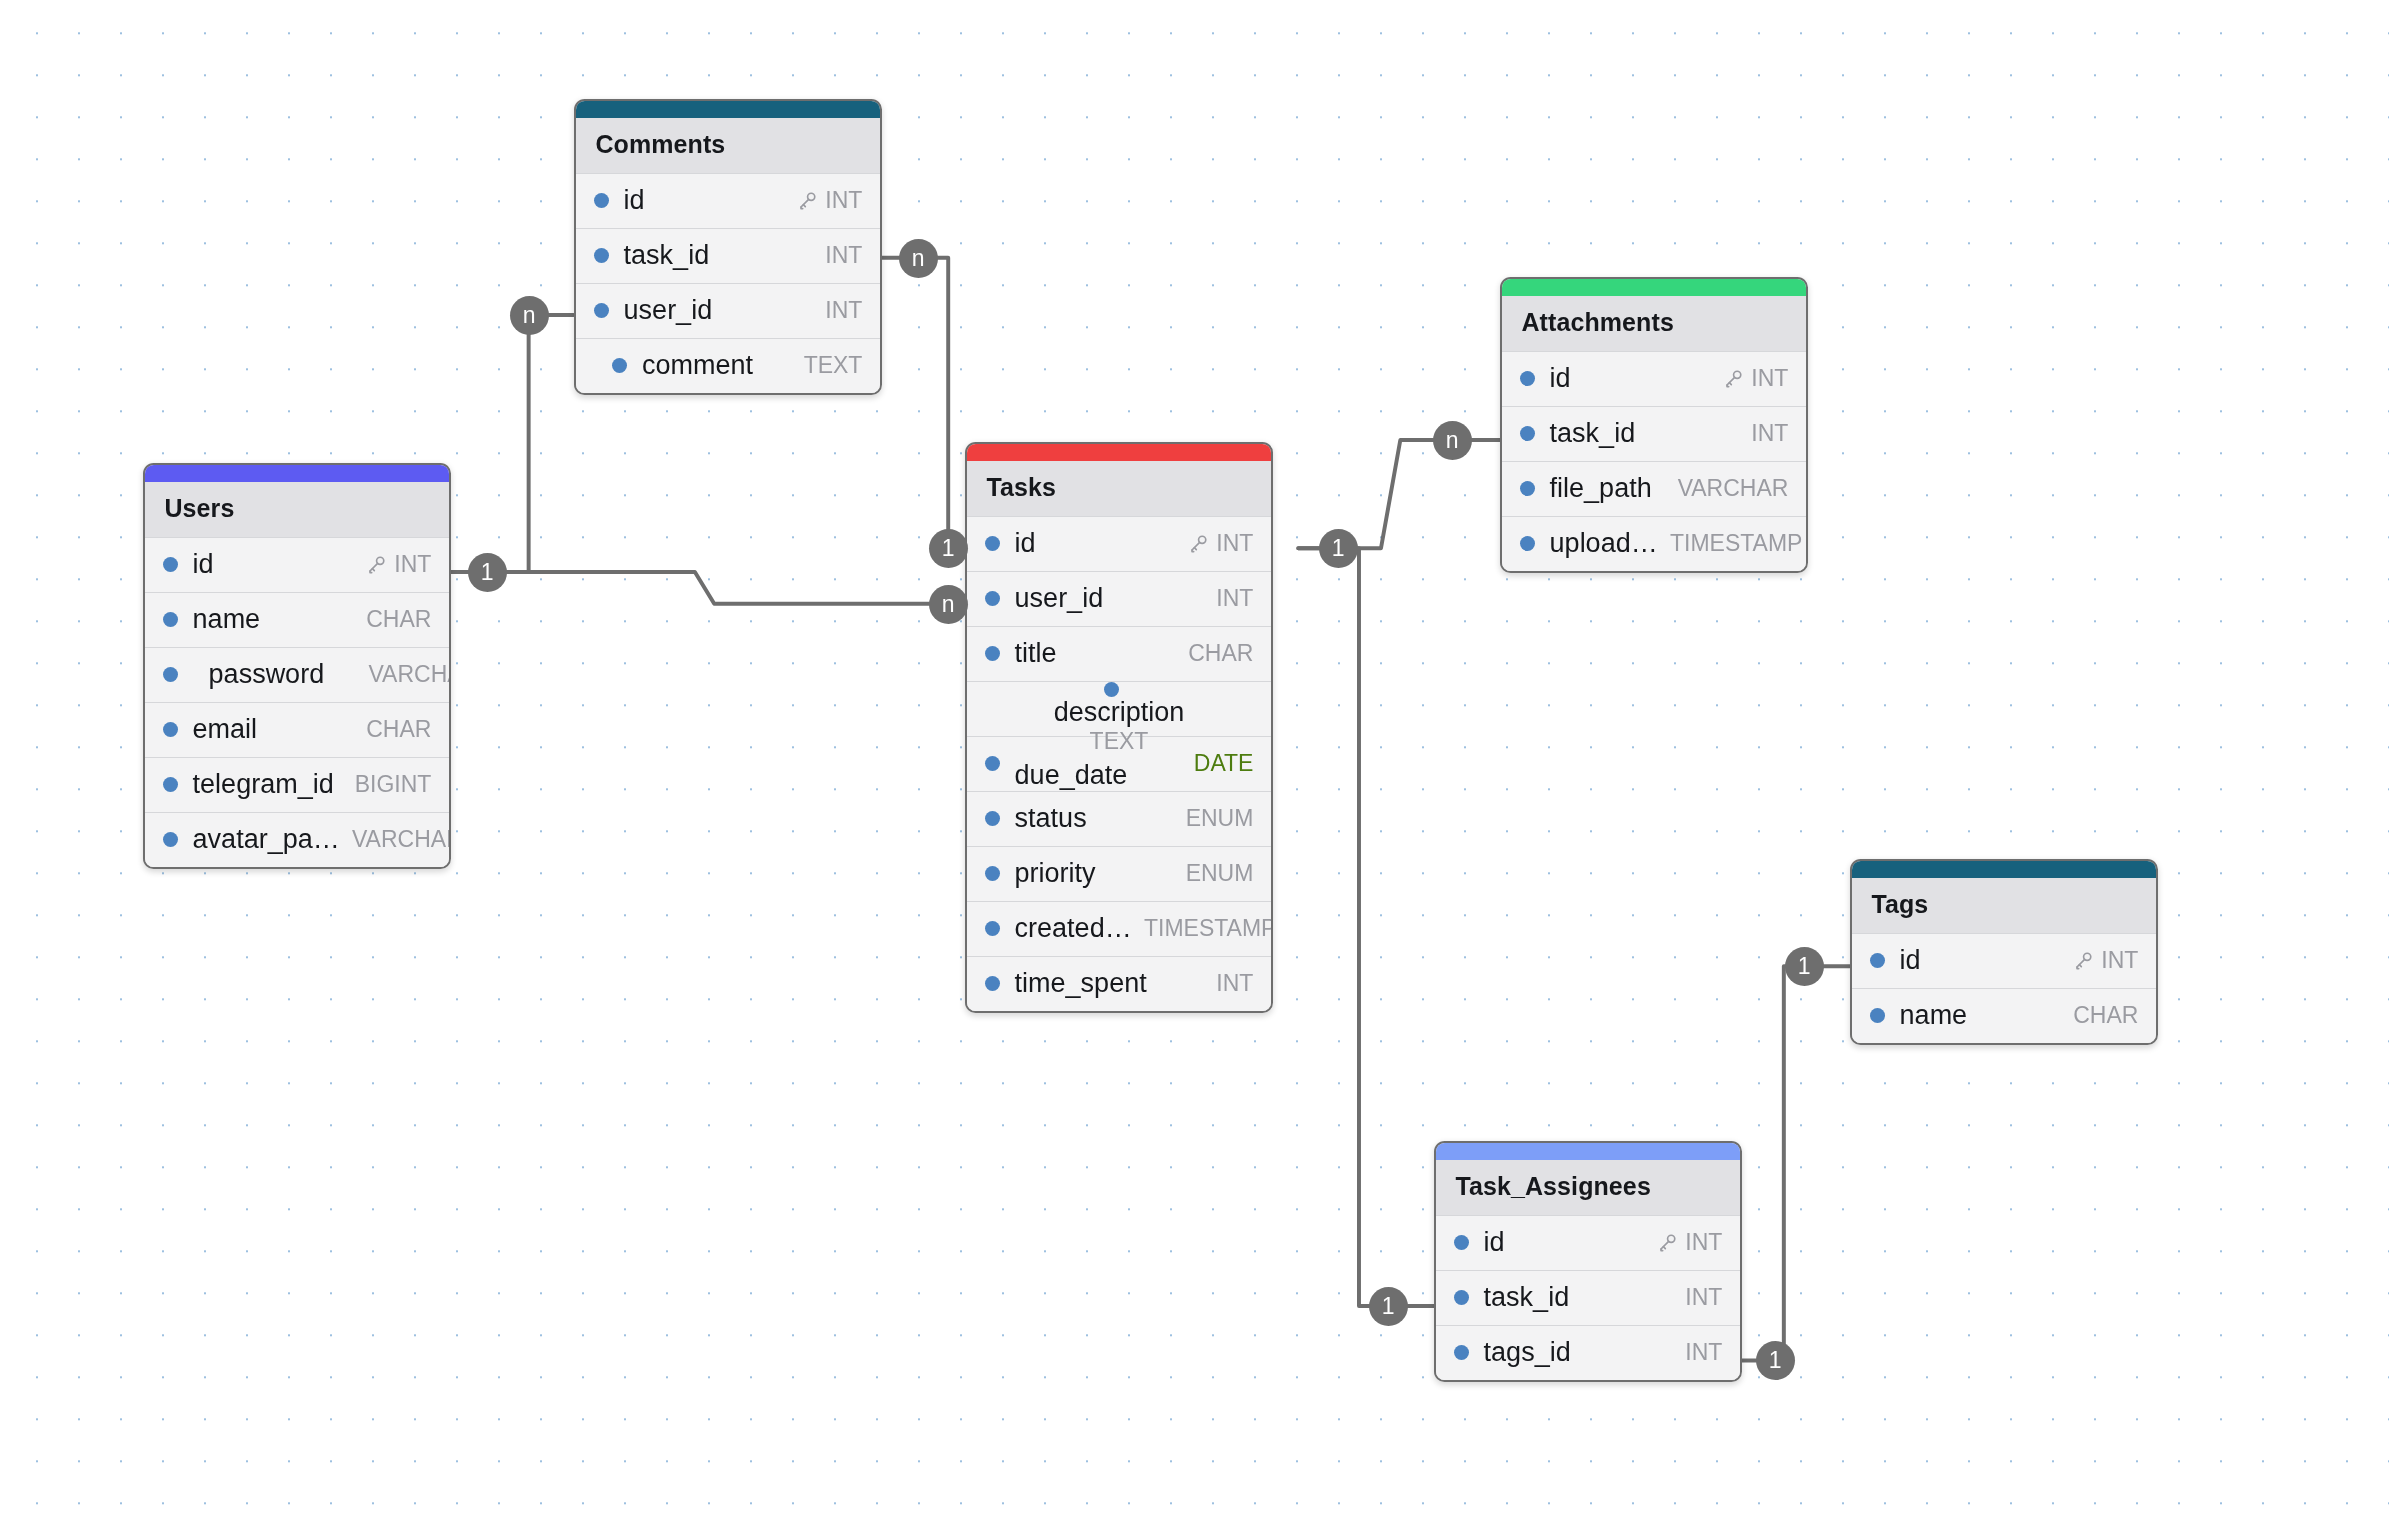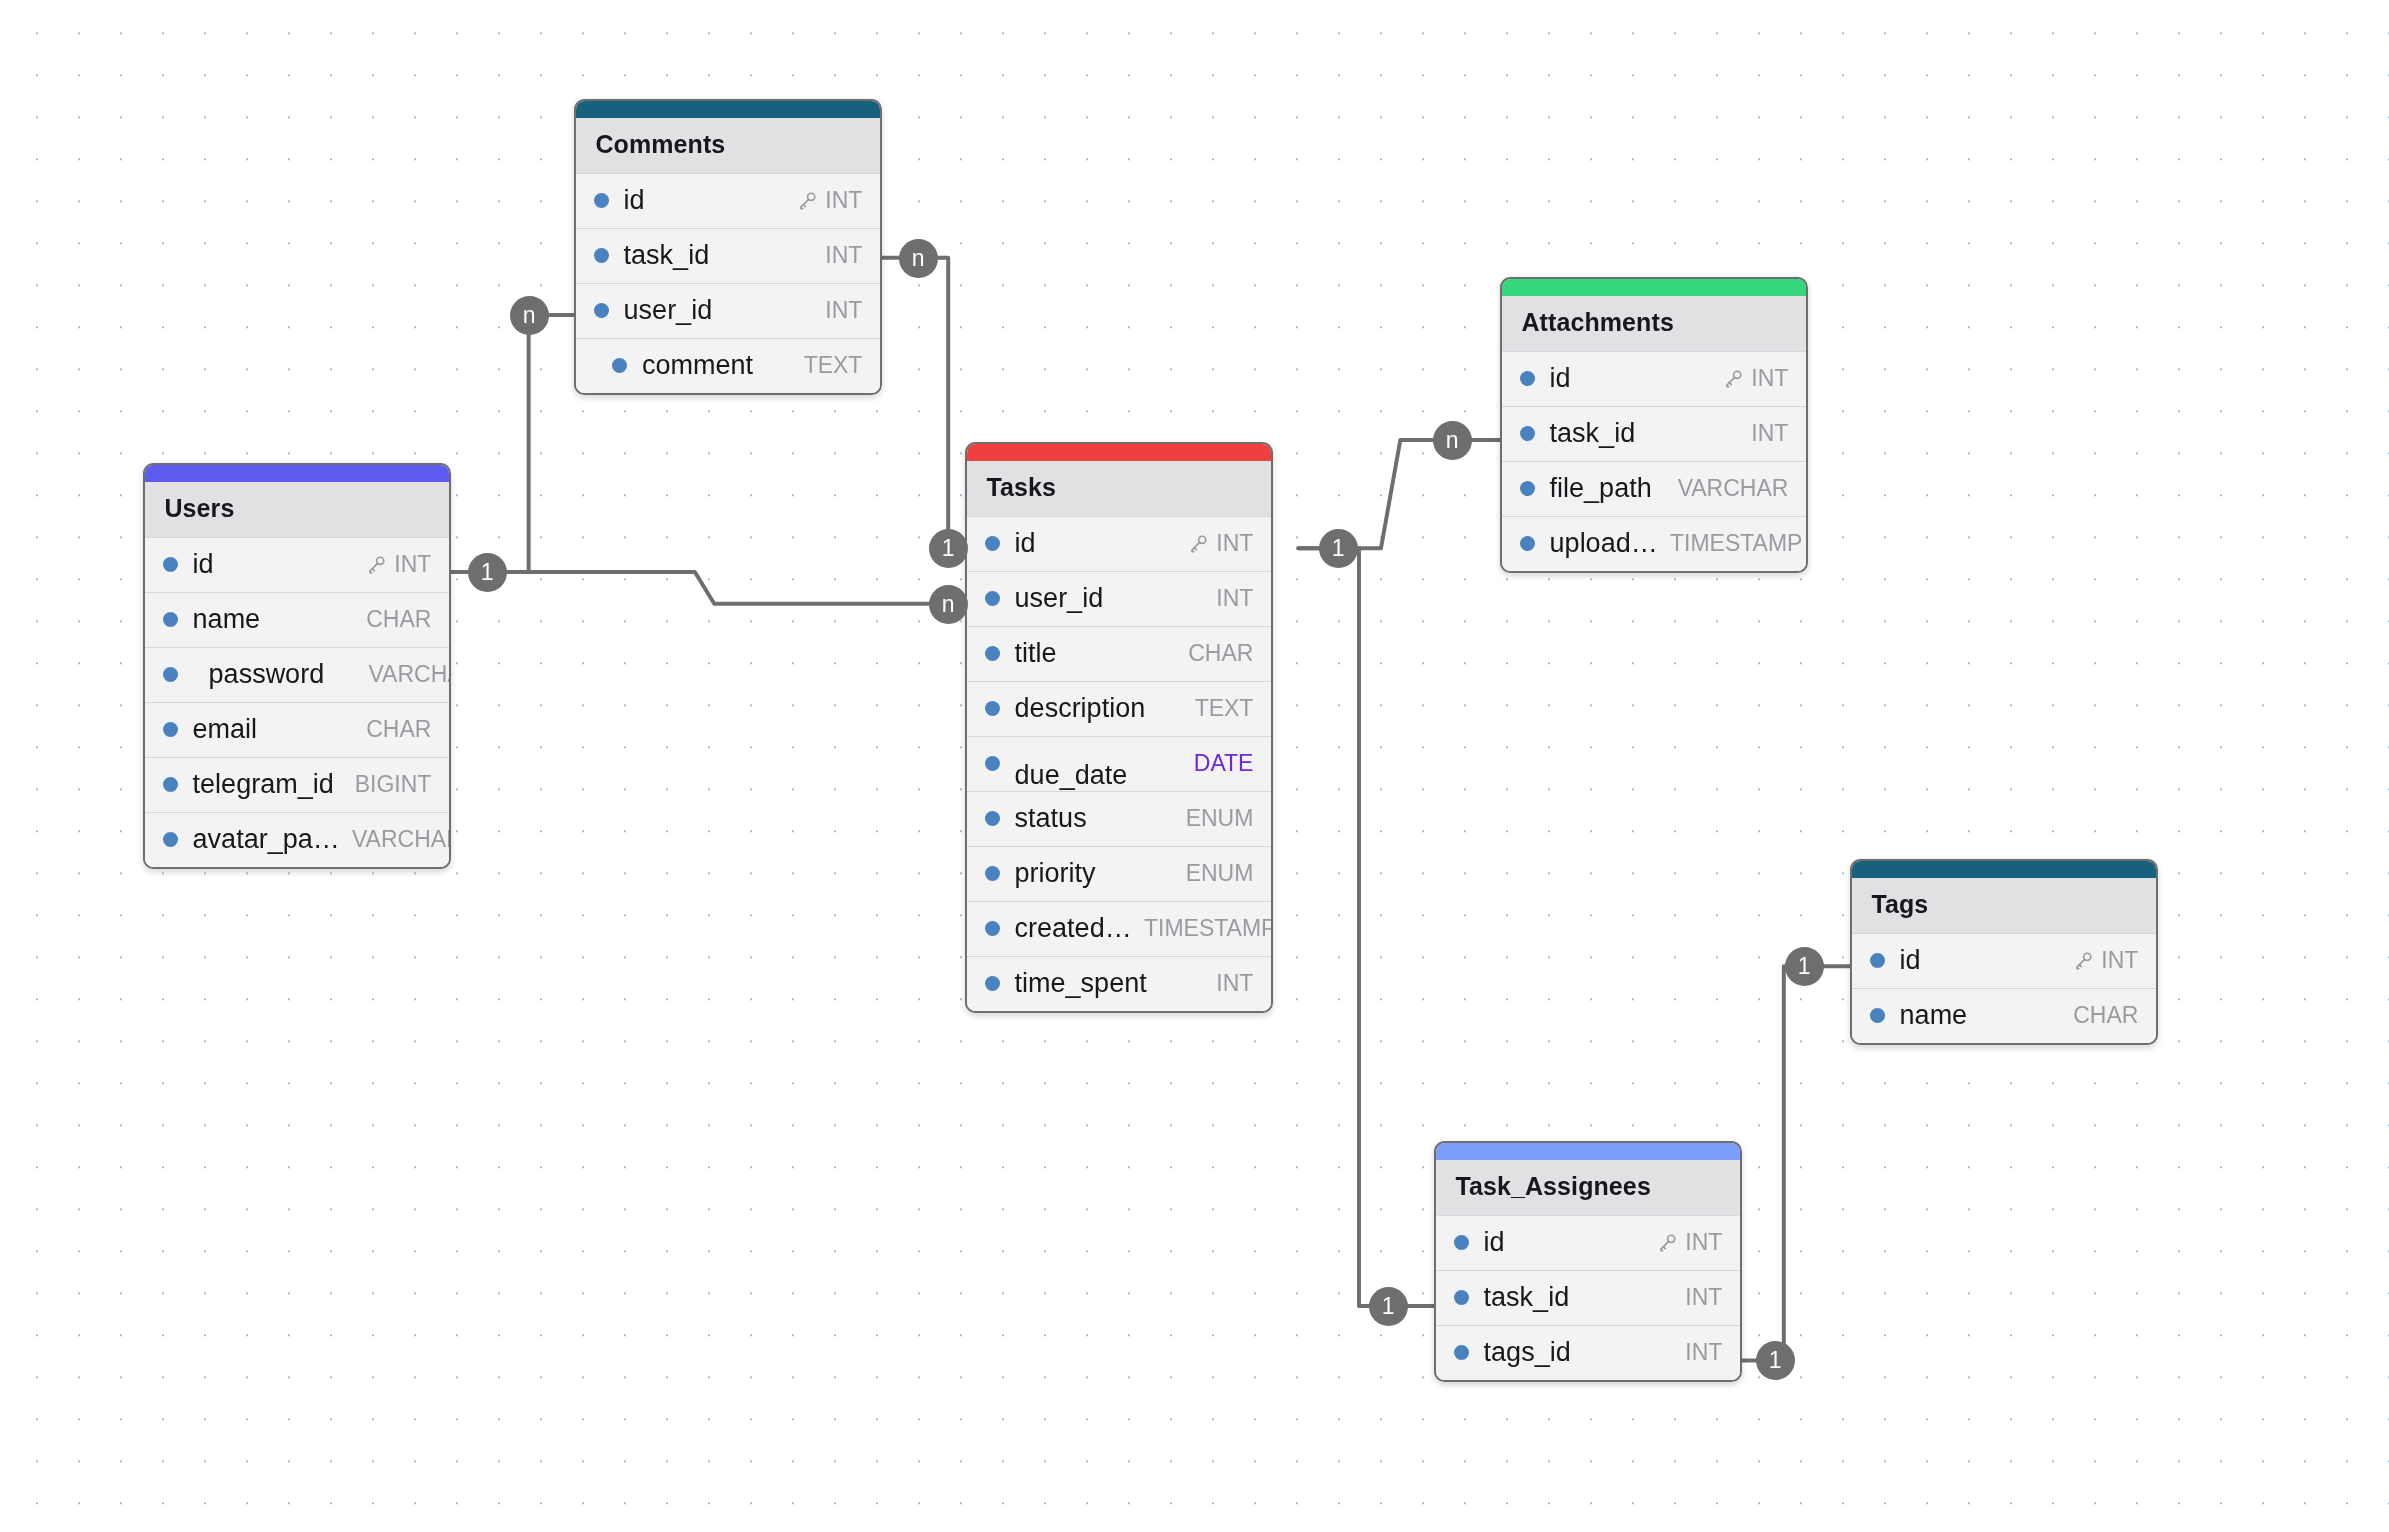--- a/index.html
+++ b/index.html
@@ -277,33 +277,33 @@
           </span>
         </div>
         <div class="field-row" style="background: rgb(243, 243, 244); border-top-color: rgb(214, 215, 218);">
           <span class="field-dot" style="background: rgb(74, 130, 192);"></span>
           <span class="field-name" style="color: rgb(22, 24, 28);">title</span>
           <span class="field-spacer"></span>
           <span class="field-type" style="color: rgb(154, 155, 161);">
             <span>CHAR</span>
           </span>
         </div>
-        <div class="field-row" style="background: rgb(243, 243, 244); border-top-color: rgb(214, 215, 218);">
+        <div class="field-row" style="background: rgb(243, 243, 244); border-top-color: rgb(214, 215, 218); flex-direction: column;">
           <span class="field-dot" style="background: rgb(74, 130, 192);"></span>
           <span class="field-name" style="color: rgb(22, 24, 28);">description</span>
           <span class="field-spacer"></span>
           <span class="field-type" style="color: rgb(154, 155, 161);">
             <span>TEXT</span>
           </span>
         </div>
         <div class="field-row" style="background: rgb(243, 243, 244); border-top-color: rgb(214, 215, 218);">
           <span class="field-dot" style="background: rgb(74, 130, 192);"></span>
           <span class="field-name" style="color: rgb(22, 24, 28); margin-top: 24px;">due_date</span>
           <span class="field-spacer"></span>
-          <span class="field-type" style="color: #6d28d9;">
+          <span class="field-type" style="color: #4d7c0f;">
             <span>DATE</span>
           </span>
         </div>
         <div class="field-row" style="background: rgb(243, 243, 244); border-top-color: rgb(214, 215, 218);">
           <span class="field-dot" style="background: rgb(74, 130, 192);"></span>
           <span class="field-name" style="color: rgb(22, 24, 28);">status</span>
           <span class="field-spacer"></span>
           <span class="field-type" style="color: rgb(154, 155, 161);">
             <span>ENUM</span>
           </span>

